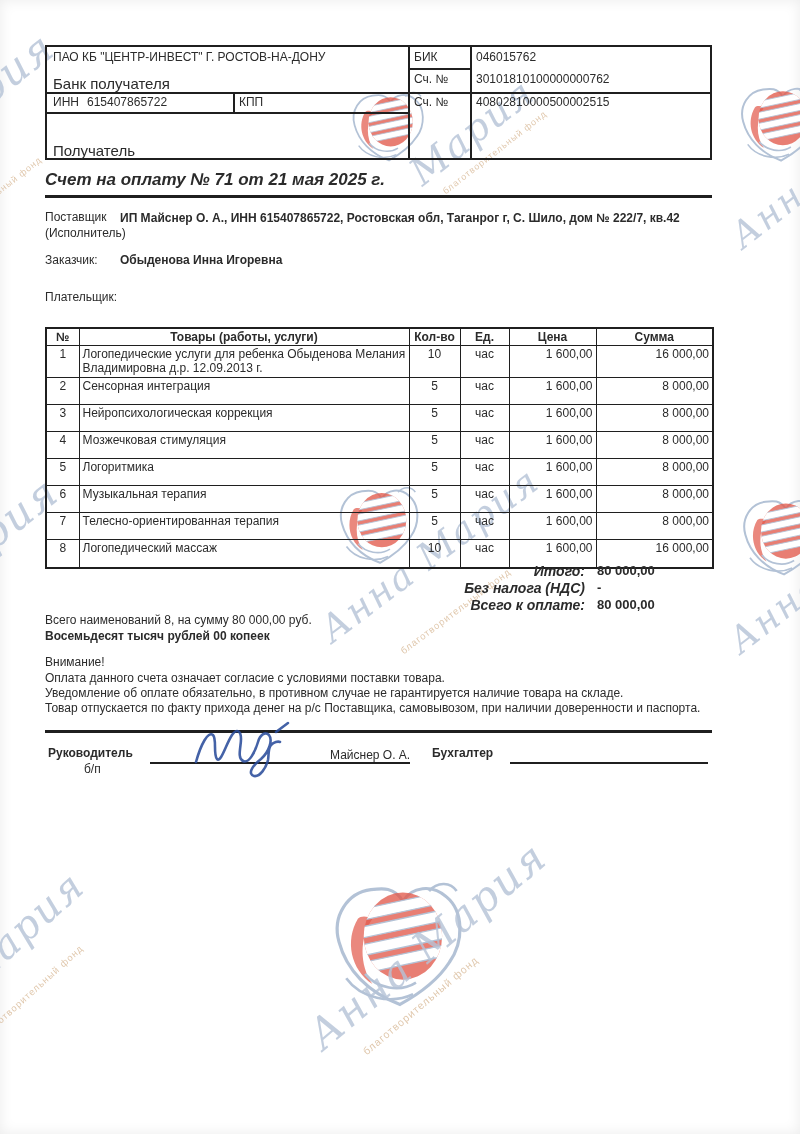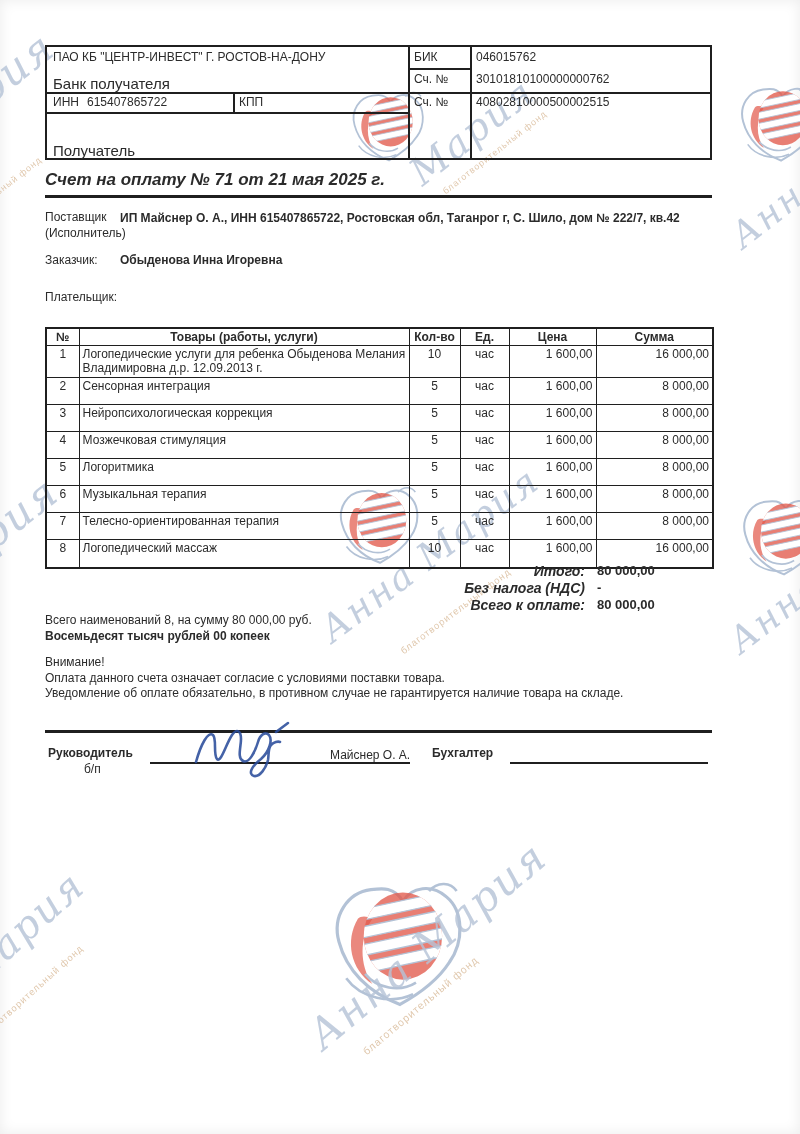--- a/index.html
+++ b/index.html
@@ -269,20 +269,21 @@
   <div class="abs tot-value" style="top:580px">-</div>
   <div class="abs tot-label" style="top:597px">Всего к оплате:</div>
   <div class="abs tot-value" style="top:597px">80 000,00</div>
 
   <div class="abs t12 z1" style="left:45px;top:613px">Всего наименований 8, на сумму 80 000,00 руб.</div>
   <div class="abs t12 b z1" style="left:45px;top:629px">Восемьдесят тысяч рублей 00 копеек</div>
 
   <div class="abs t12 z1" style="left:45px;top:655px">Внимание!</div>
   <div class="abs t12 z1" style="left:45px;top:671px;width:685px;line-height:15.5px">Оплата данного счета означает согласие с условиями поставки товара.</div>
   <div class="abs t12 z1" style="left:45px;top:686px;width:685px;line-height:15.5px">Уведомление об оплате обязательно, в противном случае не гарантируется наличие товара на складе.</div>
+  <div class="abs t12 z1" style="left:45px;top:701px;width:685px;line-height:15.5px">Товар отпускается по факту прихода денег на р/с Поставщика, самовывозом, при наличии доверенности и паспорта.</div>
 
   <div class="abs footer-rule"></div>
   <div class="abs t12 b z1" style="left:48px;top:746px">Руководитель</div>
   <div class="abs t12 z1" style="left:84px;top:762px">б/п</div>
   <div class="abs sig-line" style="left:150px;top:748px;width:260px;height:14px"></div>
   <div class="abs t12 z1" style="left:330px;top:748px">Майснер О. А.</div>
   <div class="abs t12 b z1" style="left:432px;top:746px">Бухгалтер</div>
   <div class="abs sig-line" style="left:510px;top:748px;width:198px;height:14px"></div>
 
   <svg class="abs sig-svg" width="112" height="64" viewBox="0 0 112 64">

